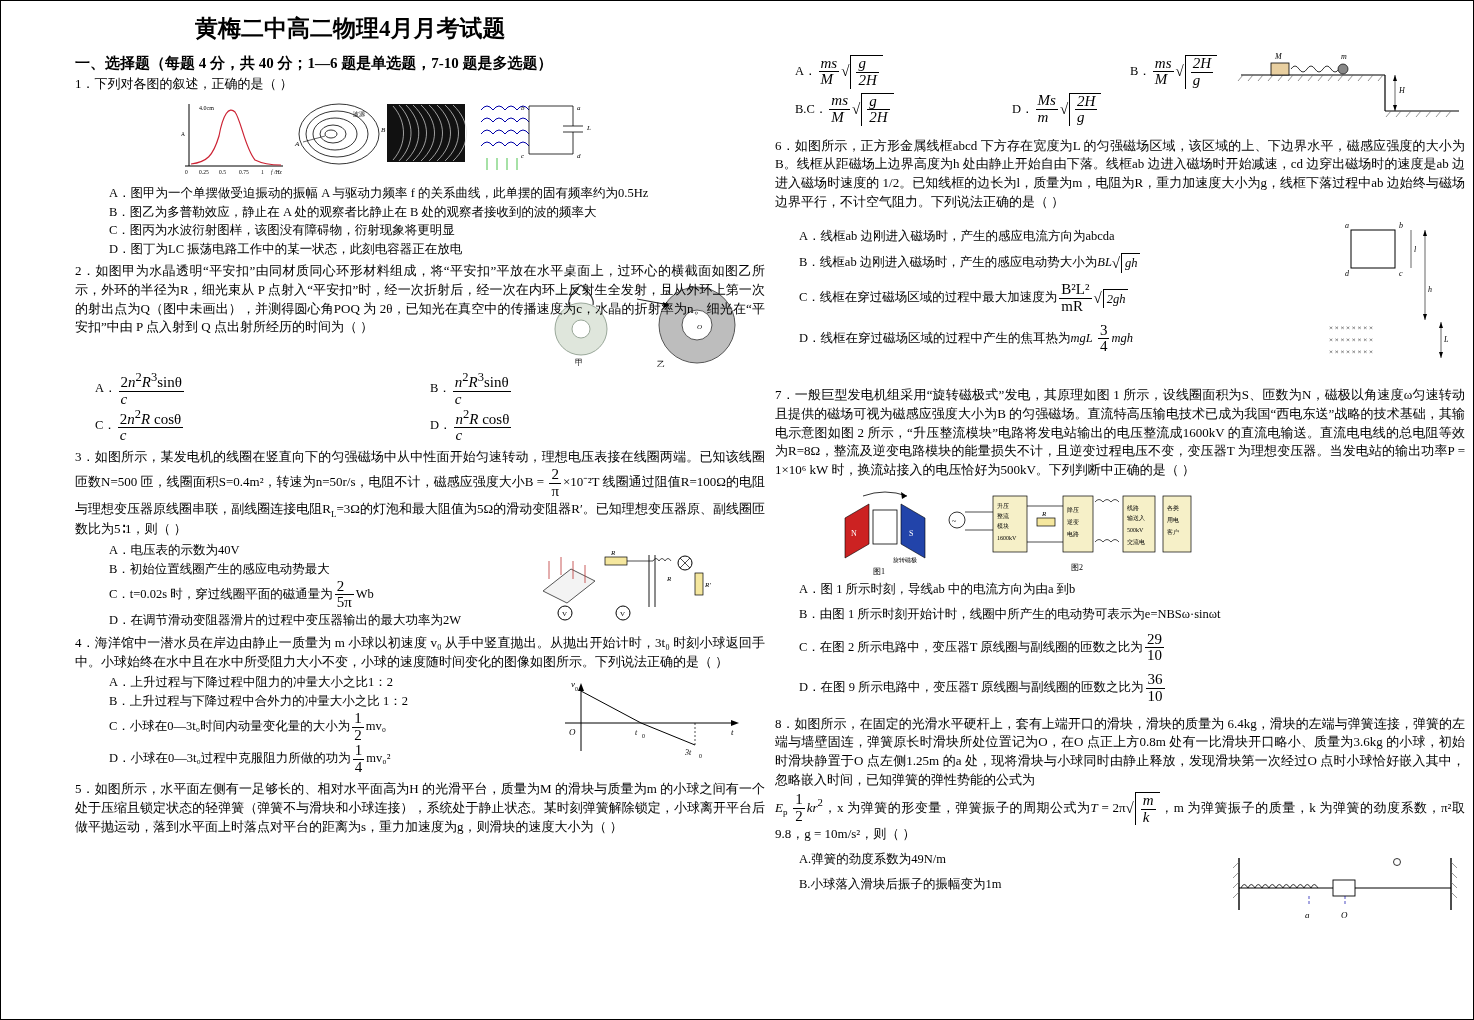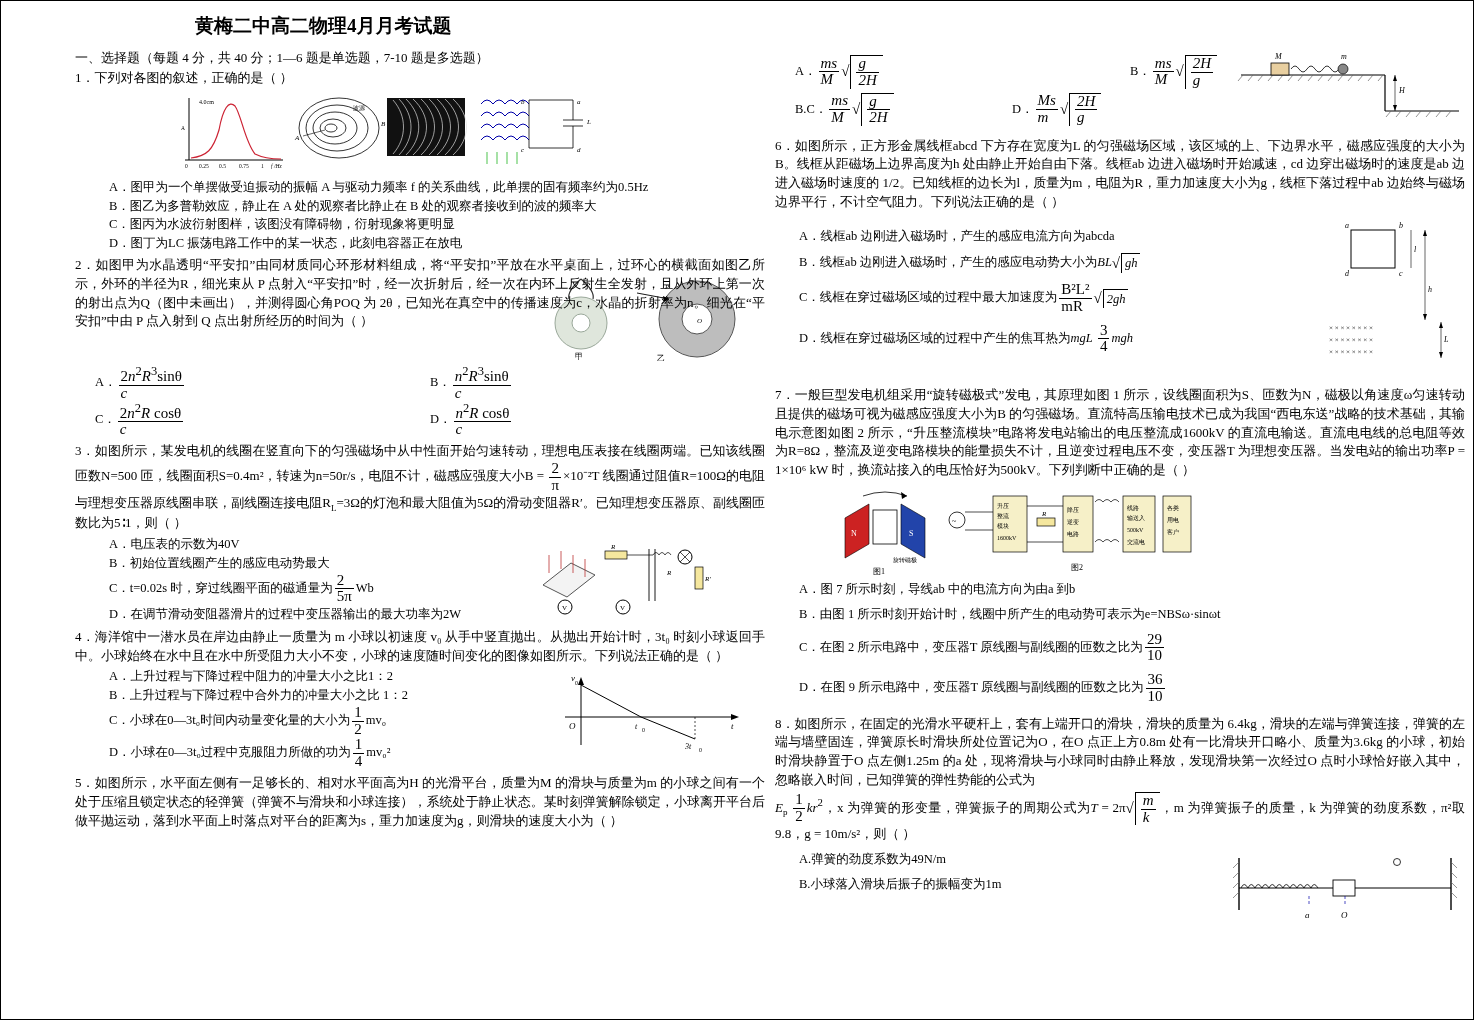--- a/index.html
+++ b/index.html
@@ -19,24 +19,24 @@
   .inner{
     position:absolute;left:14px;top:12px;width:1444px;height:994px;
     box-sizing:border-box;
   }
   .col{
     position:absolute;top:0;width:690px;
   }
   .col-left{left:60px;}
   .col-right{left:760px;}
   .title{
-    font-size:19px;font-weight:bold;text-align:left;margin:0 0 10px 120px;
+    font-size:23px;font-weight:bold;text-align:left;margin:0 0 10px 120px;
     font-family:"Liberation Serif", serif;
   }
-  .sec-head{font-size:13px;font-weight:normal;margin:4px 0 2px 0;}
+  .sec-head{font-size:15px;font-weight:bold;margin:4px 0 2px 0;}
   p{margin:0;padding:0;}
   .q{font-size:13px;line-height:1.45;margin-bottom:2px;text-align:justify;font-family:Liberation Serif, serif;}
   .opt{font-size:12.5px;line-height:1.5;margin-left:34px;}
   .opt2{font-size:12.5px;line-height:1.5;margin-left:24px;}
   .ital{font-style:italic;}
   .frac{display:inline-block;vertical-align:middle;text-align:left;font-size:15px;line-height:1.05;margin:0 2px;}
   .frac .num{display:block;border-bottom:1px solid #000;padding:0 2px;}
   .frac .den{display:block;padding:0 2px;}
   .sqrt{display:inline-block;vertical-align:middle;border-top:1px solid #000;border-left:1px solid #000;padding:0 2px 0 3px;margin-left:1px;}
   .radsym{display:inline-block;vertical-align:middle;font-size:15px;}
@@ -414,21 +414,21 @@
             <text x="182" y="46" font-size="6">500kV</text>
             <text x="182" y="58" font-size="6">交流电</text>
             <rect x="218" y="10" width="28" height="56" fill="#f6f0c8" stroke="#000" stroke-width="0.7"></rect>
             <text x="222" y="24" font-size="6">各类</text>
             <text x="222" y="36" font-size="6">用电</text>
             <text x="222" y="48" font-size="6">客户</text>
             <text x="126" y="84" font-size="8">图2</text>
           </g>
         </svg>
       </div>
-      <p class="opt2" style="margin-top:4px;">A．图 7 所示时刻，导线ab 中的电流方向为由a 到b</p>
+      <p class="opt2" style="margin-top:4px;">A．图 1 所示时刻，导线ab 中的电流方向为由a 到b</p>
       <p class="opt2" style="margin-top:6px;">B．由图 1 所示时刻开始计时，线圈中所产生的电动势可表示为e=NBSω·sinωt</p>
       <p class="opt2" style="margin-top:8px;">
         <span>C．在图 2 所示电路中，变压器T 原线圈与副线圈的匝数之比为</span><span class="frac"><span class="num">29</span><span class="den">10</span></span>
       </p>
       <p class="opt2" style="margin-top:8px;">
         <span>D．在图 9 所示电路中，变压器T 原线圈与副线圈的匝数之比为</span><span class="frac"><span class="num">36</span><span class="den">10</span></span>
       </p>
     </div>
 
     <div style="margin-top:10px;">

